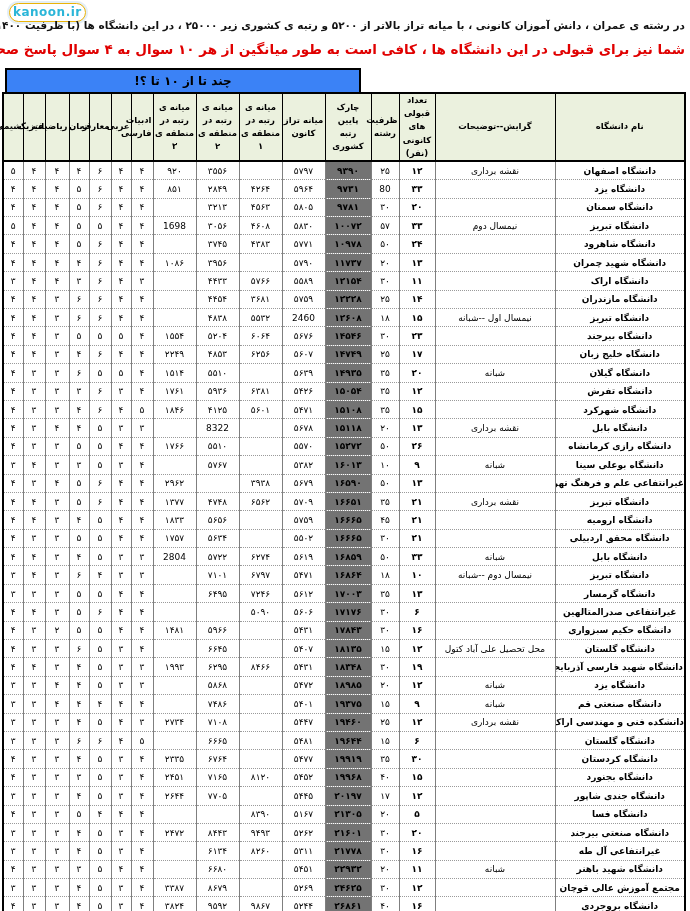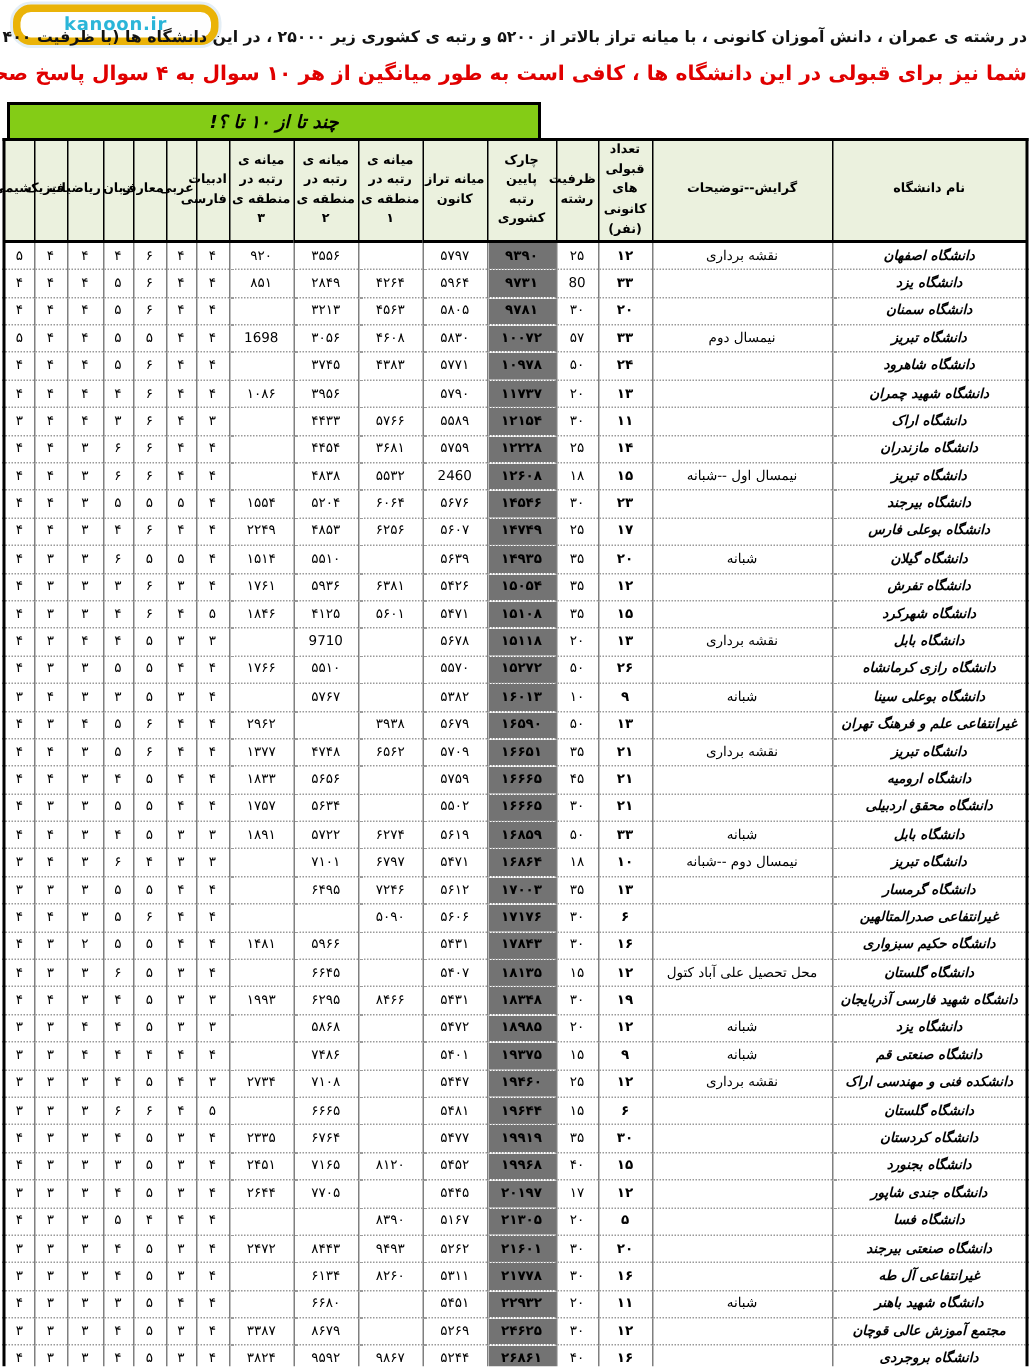--- a/index.html
+++ b/index.html
@@ -1,41 +1,41 @@
 <!DOCTYPE html>
 <html lang="fa"><head>
 <meta charset="utf-8">
 <style>
   html,body{margin:0;padding:0;background:#fff;}
   .page{position:relative;width:690px;height:911px;background:#fff;overflow:hidden;
         font-family:"DejaVu Sans",sans-serif;direction:rtl;}
   
   .logo{position:absolute;top:3px;left:9px;direction:ltr;background:#fefefe;
-        border:5px solid #eab308;box-shadow:0 0 0 2px #e4eef5;border-radius:12px;
-        padding:0 29px;height:17px;line-height:17px;color:#2ab5d8;font-weight:bold;
+        border:1px solid #eab308;box-shadow:0 0 0 2px #e4eef5;border-radius:12px;
+        padding:0 3px;height:17px;line-height:17px;color:#2ab5d8;font-weight:bold;
         font-size:12px;letter-spacing:.5px;text-align:center;}
   
   .line1{position:absolute;top:19px;right:5px;left:5px;text-align:right;
          font-size:10.5px;font-weight:bold;color:#121212;white-space:nowrap;}
   .line2{position:absolute;top:41px;right:5px;left:5px;text-align:right;
          font-size:13.5px;font-weight:bold;color:#e00000;white-space:nowrap;}
   
   .yellow{position:absolute;top:68px;left:5px;width:352px;height:22px;
-          background:#84cc16;border:2px solid #000;display:flex;align-items:center;
-          justify-content:center;font-weight:bold;font-size:12px;color:#000;font-style:italic;}
+          background:#3b82f6;border:2px solid #000;display:flex;align-items:center;
+          justify-content:center;font-weight:bold;font-size:12px;color:#000;}
   
   table.tbl{position:absolute;top:92px;right:4px;border-collapse:collapse;
             table-layout:fixed;width:682px;border:2px solid #000;}
   .tbl th{background:#ebf1de;border:1px solid #000;border-bottom:2px solid #000;
           font-size:8.5px;font-weight:bold;color:#000;height:37px;padding:0 1px;
           white-space:pre-line;line-height:1.55;text-align:center;vertical-align:middle;}
   .tbl td{border-left:1px solid #7f7f7f;border-right:1px solid #7f7f7f;
           border-top:1px dotted #9a9a9a;font-size:9px;color:#000;text-align:center;
           height:17.4px;padding:0 1px;overflow:hidden;white-space:nowrap;vertical-align:middle;}
-  .c-name{text-align:right;padding-right:4px;font-weight:bold;font-size:9px;font-style:italic;}
+  .c-name{text-align:right;padding-right:4px;font-weight:bold;font-size:9px;}
   .c-note{text-align:right;padding-right:3px;font-size:8.5px;}
   .c-count{font-weight:bold;}
   .c-quart{background:#737373;font-weight:bold;font-size:9.5px;}
   .c-m3{border-left:2px solid #000;}
   .c-sub{font-size:9.5px;}
 </style>
 </head>
 <body>
 
 <div class="page">
@@ -269,21 +269,21 @@
       <td class="c-m3">۱۵۵۴</td>
       <td class="c-sub">۴</td>
       <td class="c-sub">۵</td>
       <td class="c-sub">۵</td>
       <td class="c-sub">۵</td>
       <td class="c-sub">۳</td>
       <td class="c-sub">۴</td>
       <td class="c-sub">۴</td>
     </tr>
         <tr>
-      <td class="c-name">دانشگاه بوعلی فارس</td>
+      <td class="c-name">دانشگاه خلیج زبان</td>
       <td class="c-note"></td>
       <td class="c-count">۱۷</td>
       <td class="c-cap">۲۵</td>
       <td class="c-quart">۱۴۷۴۹</td>
       <td class="c-taraz">۵۶۰۷</td>
       <td class="c-m1">۶۲۵۶</td>
       <td class="c-m2">۴۸۵۳</td>
       <td class="c-m3">۲۲۴۹</td>
       <td class="c-sub">۴</td>
       <td class="c-sub">۴</td>
@@ -348,21 +348,21 @@
       <td class="c-sub">۴</td>
     </tr>
         <tr>
       <td class="c-name">دانشگاه بابل</td>
       <td class="c-note">نقشه برداری</td>
       <td class="c-count">۱۳</td>
       <td class="c-cap">۲۰</td>
       <td class="c-quart">۱۵۱۱۸</td>
       <td class="c-taraz">۵۶۷۸</td>
       <td class="c-m1"></td>
-      <td class="c-m2">9710</td>
+      <td class="c-m2">8322</td>
       <td class="c-m3"></td>
       <td class="c-sub">۳</td>
       <td class="c-sub">۳</td>
       <td class="c-sub">۵</td>
       <td class="c-sub">۴</td>
       <td class="c-sub">۴</td>
       <td class="c-sub">۳</td>
       <td class="c-sub">۴</td>
     </tr>
         <tr>
@@ -475,21 +475,21 @@
     </tr>
         <tr>
       <td class="c-name">دانشگاه بابل</td>
       <td class="c-note">شبانه</td>
       <td class="c-count">۳۳</td>
       <td class="c-cap">۵۰</td>
       <td class="c-quart">۱۶۸۵۹</td>
       <td class="c-taraz">۵۶۱۹</td>
       <td class="c-m1">۶۲۷۴</td>
       <td class="c-m2">۵۷۲۲</td>
-      <td class="c-m3">۱۸۹۱</td>
+      <td class="c-m3">2804</td>
       <td class="c-sub">۳</td>
       <td class="c-sub">۳</td>
       <td class="c-sub">۵</td>
       <td class="c-sub">۴</td>
       <td class="c-sub">۳</td>
       <td class="c-sub">۴</td>
       <td class="c-sub">۴</td>
     </tr>
         <tr>
       <td class="c-name">دانشگاه تبریز</td>

